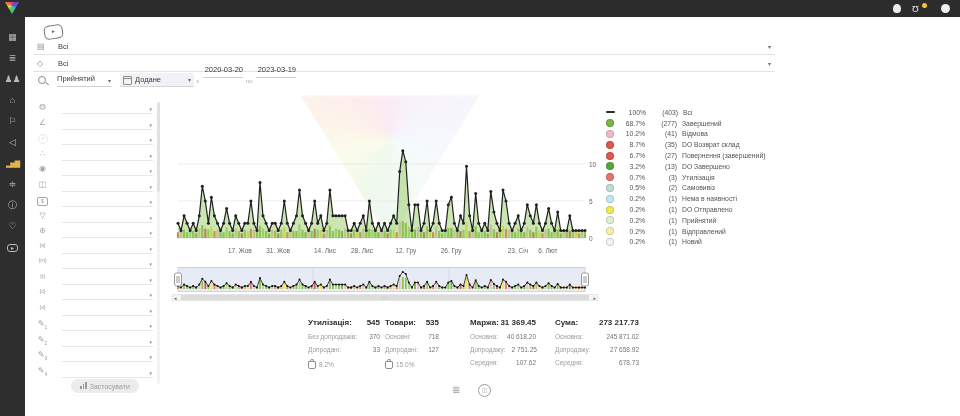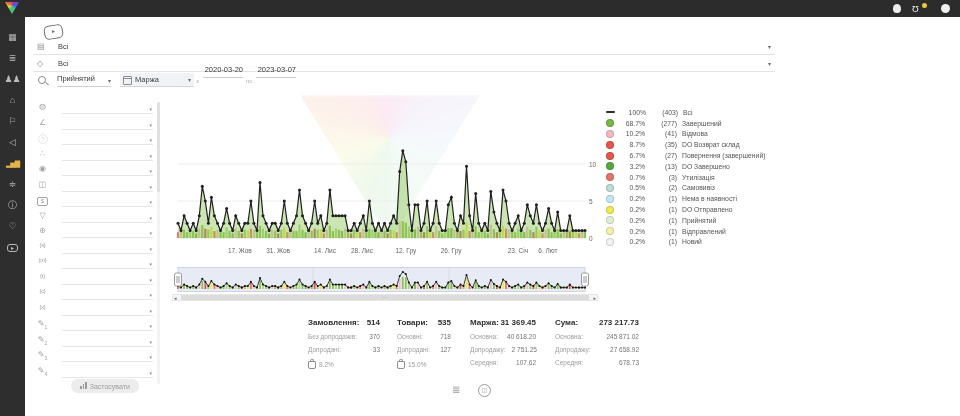--- a/index.html
+++ b/index.html
@@ -130,27 +130,27 @@
   <span class="tcaret">▾</span>
 </div>
 
 <span class="mag"></span>
 <div class="smode">
   <span>Прийнятий</span>
   <span class="tcaret">▾</span>
 </div>
 <div class="dfield">
   <span class="cal"></span>
-  <span class="dtext">Маржа</span>
+  <span class="dtext">Додане</span>
   <span class="tcaret">▾</span>
 </div>
 <span class="dsep" style="left:196px">з</span>
 <div class="dinput" style="left:203px">2020-03-20</div>
 <span class="dsep" style="left:246px">по</span>
-<div class="dinput" style="left:256px">2023-03-07</div>
+<div class="dinput" style="left:256px">2023-03-19</div>
 
 <div id="fpanel">
     <div class="prow" style="top: 102px;">
       <span class="picon">◍</span>
       <span class="pline"></span>
       <span class="pcaret">▾</span>
     </div>
     <div class="prow" style="top: 117.5px;">
       <span class="picon">∠</span>
       <span class="pline"></span>
@@ -911,37 +911,37 @@
   <span class="arr l">◂</span>
   <span class="thumb">
       <span class="grip">⋯</span>
     </span>
   <span class="arr r">▸</span>
 </div>
 
 <div id="stats">
     <div class="scol" style="left: 308px; width: 72px;">
       <div class="shead">
-        <span>Замовлення:</span>
-        <b>514</b>
+        <span>Утилізація:</span>
+        <b>545</b>
       </div>
       <div class="srow">
         <span>Без допродажів:</span>
         <b>370</b>
       </div>
       <div class="srow">
         <span>Допродані:</span>
         <b>33</b>
       </div>
       <div class="sbadge">
         <span class="bag"></span>
         <span>8.2%</span>
       </div>
     </div>
-    <div class="scol" style="left: 397px; width: 54px;">
+    <div class="scol" style="left: 385px; width: 54px;">
       <div class="shead">
         <span>Товари:</span>
         <b>535</b>
       </div>
       <div class="srow">
         <span>Основні:</span>
         <b>718</b>
       </div>
       <div class="srow">
         <span>Допродані:</span>

